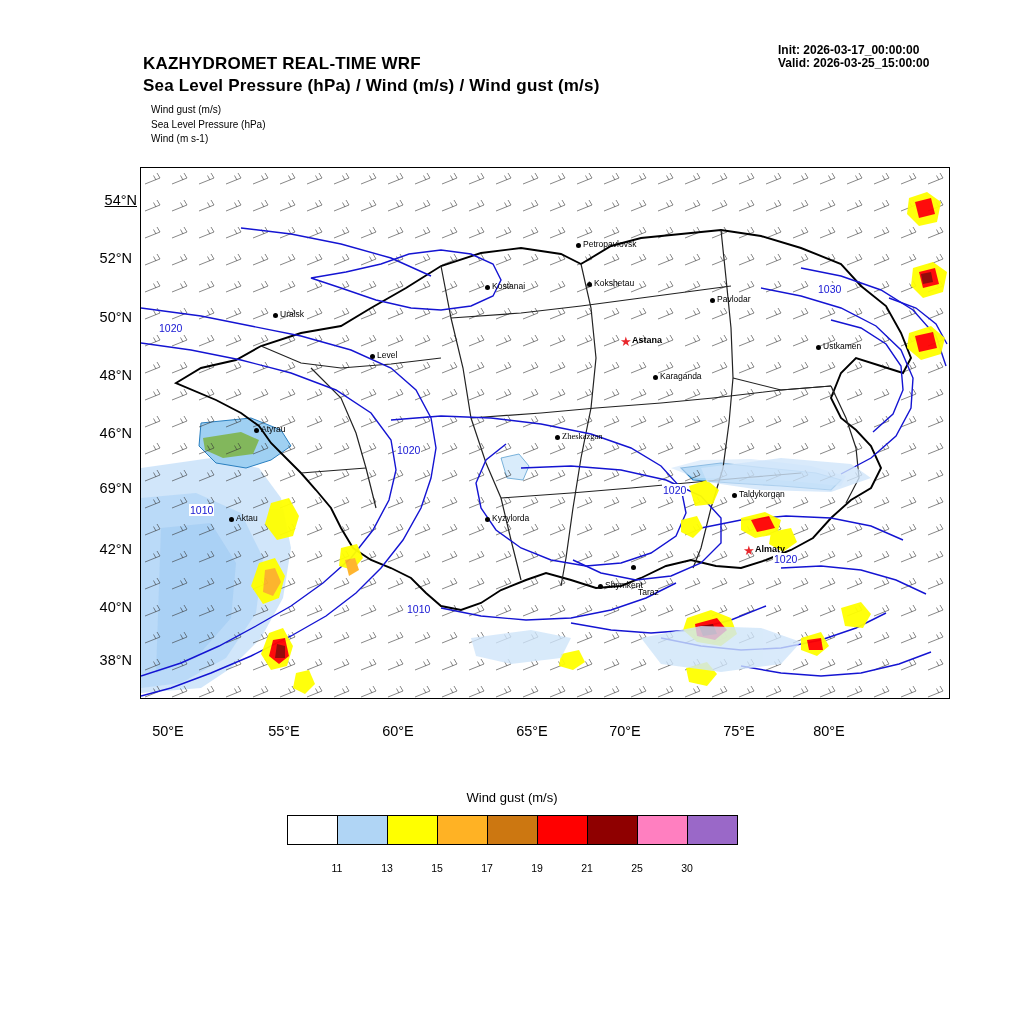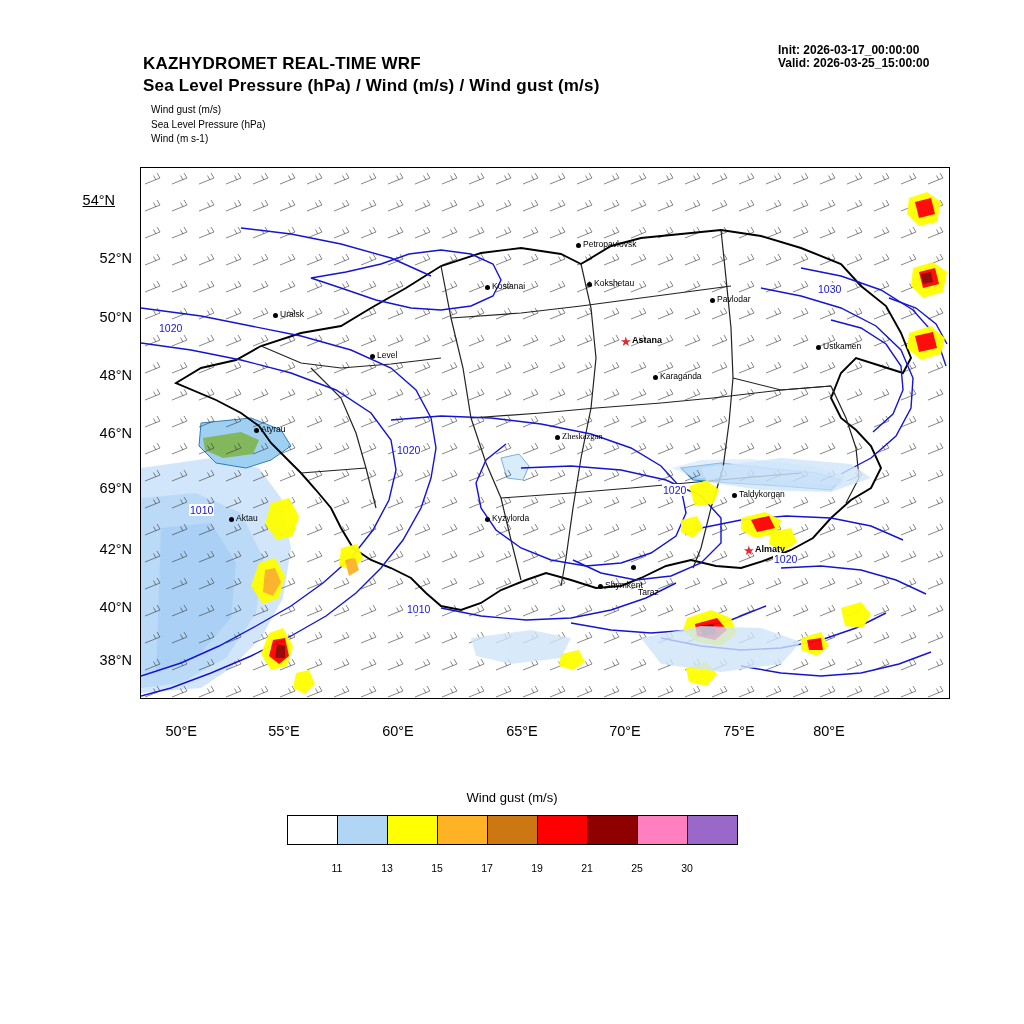--- a/index.html
+++ b/index.html
@@ -45,36 +45,36 @@
   <div>Valid: 2026-03-25_15:00:00</div>
 </div>
 
 <div class="varlist">
   <div>Wind gust   (m/s)</div>
   <div>Sea Level Pressure   (hPa)</div>
   <div>Wind   (m s-1)</div>
 </div>
 
 <div class="axis-labels-y">
-  <div style="left:45px;top:192px;text-decoration:underline;">54°N</div>
+  <div style="left:67px;top:192px;text-decoration:underline;">54°N</div>
   <div style="left:62px;top:250px;">52°N</div>
   <div style="left:62px;top:309px;">50°N</div>
   <div style="left:62px;top:367px;">48°N</div>
   <div style="left:62px;top:425px;">46°N</div>
   <div style="left:62px;top:480px;">69°N</div>
   <div style="left:62px;top:541px;">42°N</div>
   <div style="left:62px;top:599px;">40°N</div>
   <div style="left:62px;top:652px;">38°N</div>
 </div>
 
 <div class="axis-labels-x">
-  <div style="left:117px;top:723px;text-align:right;">50°E</div>
+  <div style="left:128px;top:723px;">50°E</div>
   <div style="left:244px;top:723px;">55°E</div>
   <div style="left:358px;top:723px;">60°E</div>
-  <div style="left:482px;top:723px;">65°E</div>
+  <div style="left:492px;top:723px;">65°E</div>
   <div style="left:585px;top:723px;">70°E</div>
   <div style="left:699px;top:723px;">75°E</div>
   <div style="left:789px;top:723px;">80°E</div>
 </div>
 
 <div class="mapwrap">
   <div class="mapbox">
     <svg class="mapsvg" width="808" height="530" viewBox="0 0 808 530">
       <defs>
         <pattern id="barbs" width="27" height="27" patternUnits="userSpaceOnUse">

